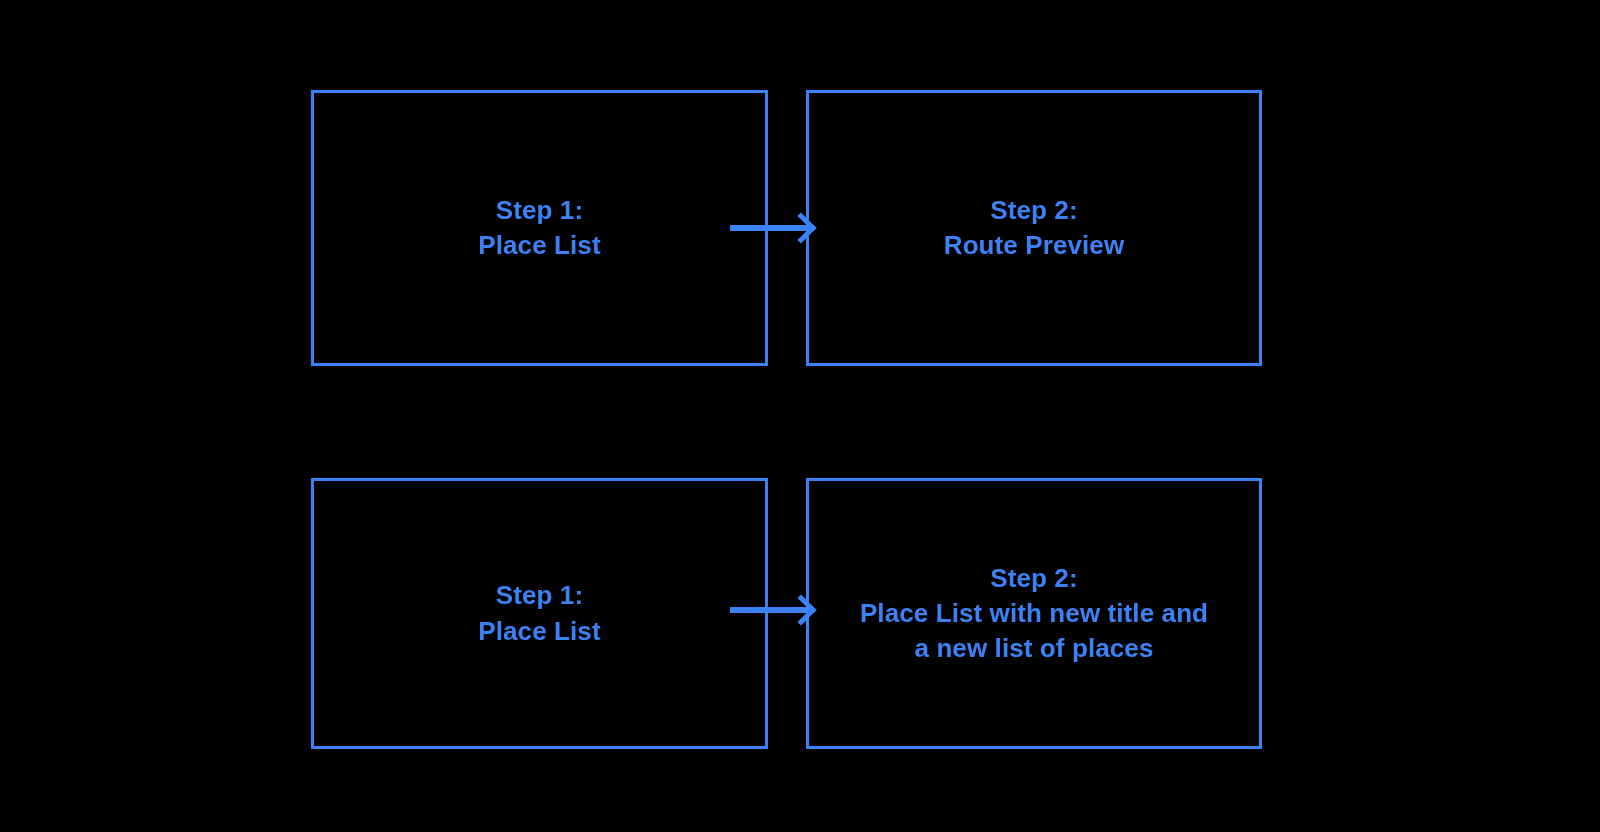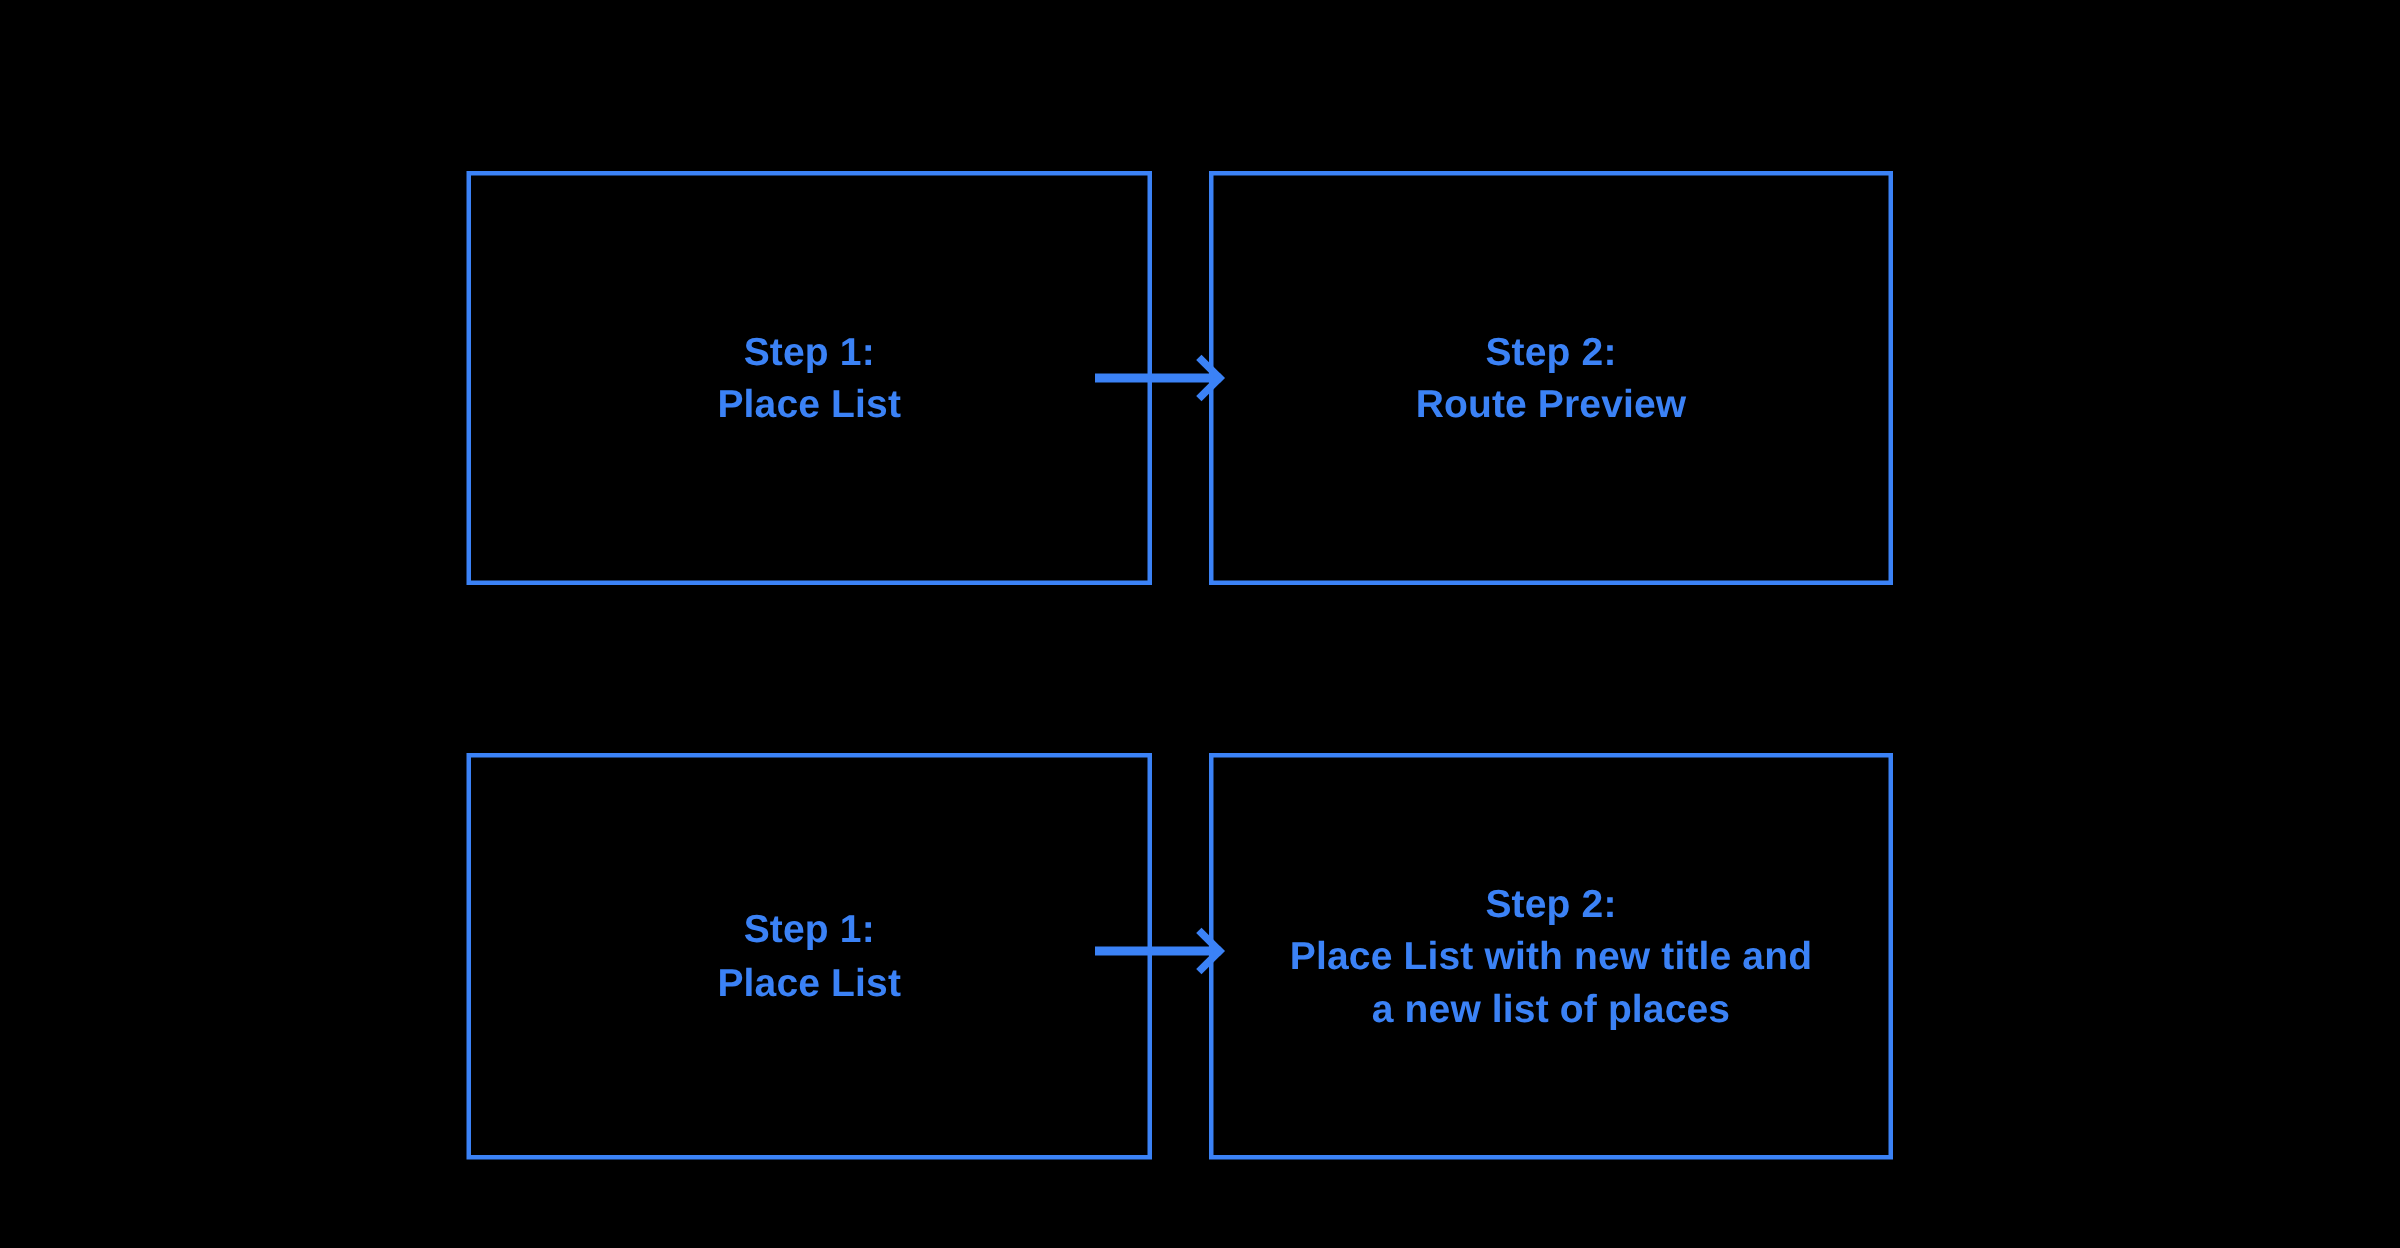--- a/index.html
+++ b/index.html
@@ -19,21 +19,20 @@
     position: relative;
     width: 1600px;
     height: 832px;
     background: #000000;
   }
 
   .flow-row {
     position: absolute;
     left: 0;
     width: 1476px;
-    margin-top: 24px;
   }
 
   #row-0 { top: 90px;  height: 276px; }
   #row-1 { top: 478px; height: 271px; }
 
   .step-box {
     position: absolute;
     box-sizing: border-box;
     border: 3px solid #3b82f6;
     background: transparent;

